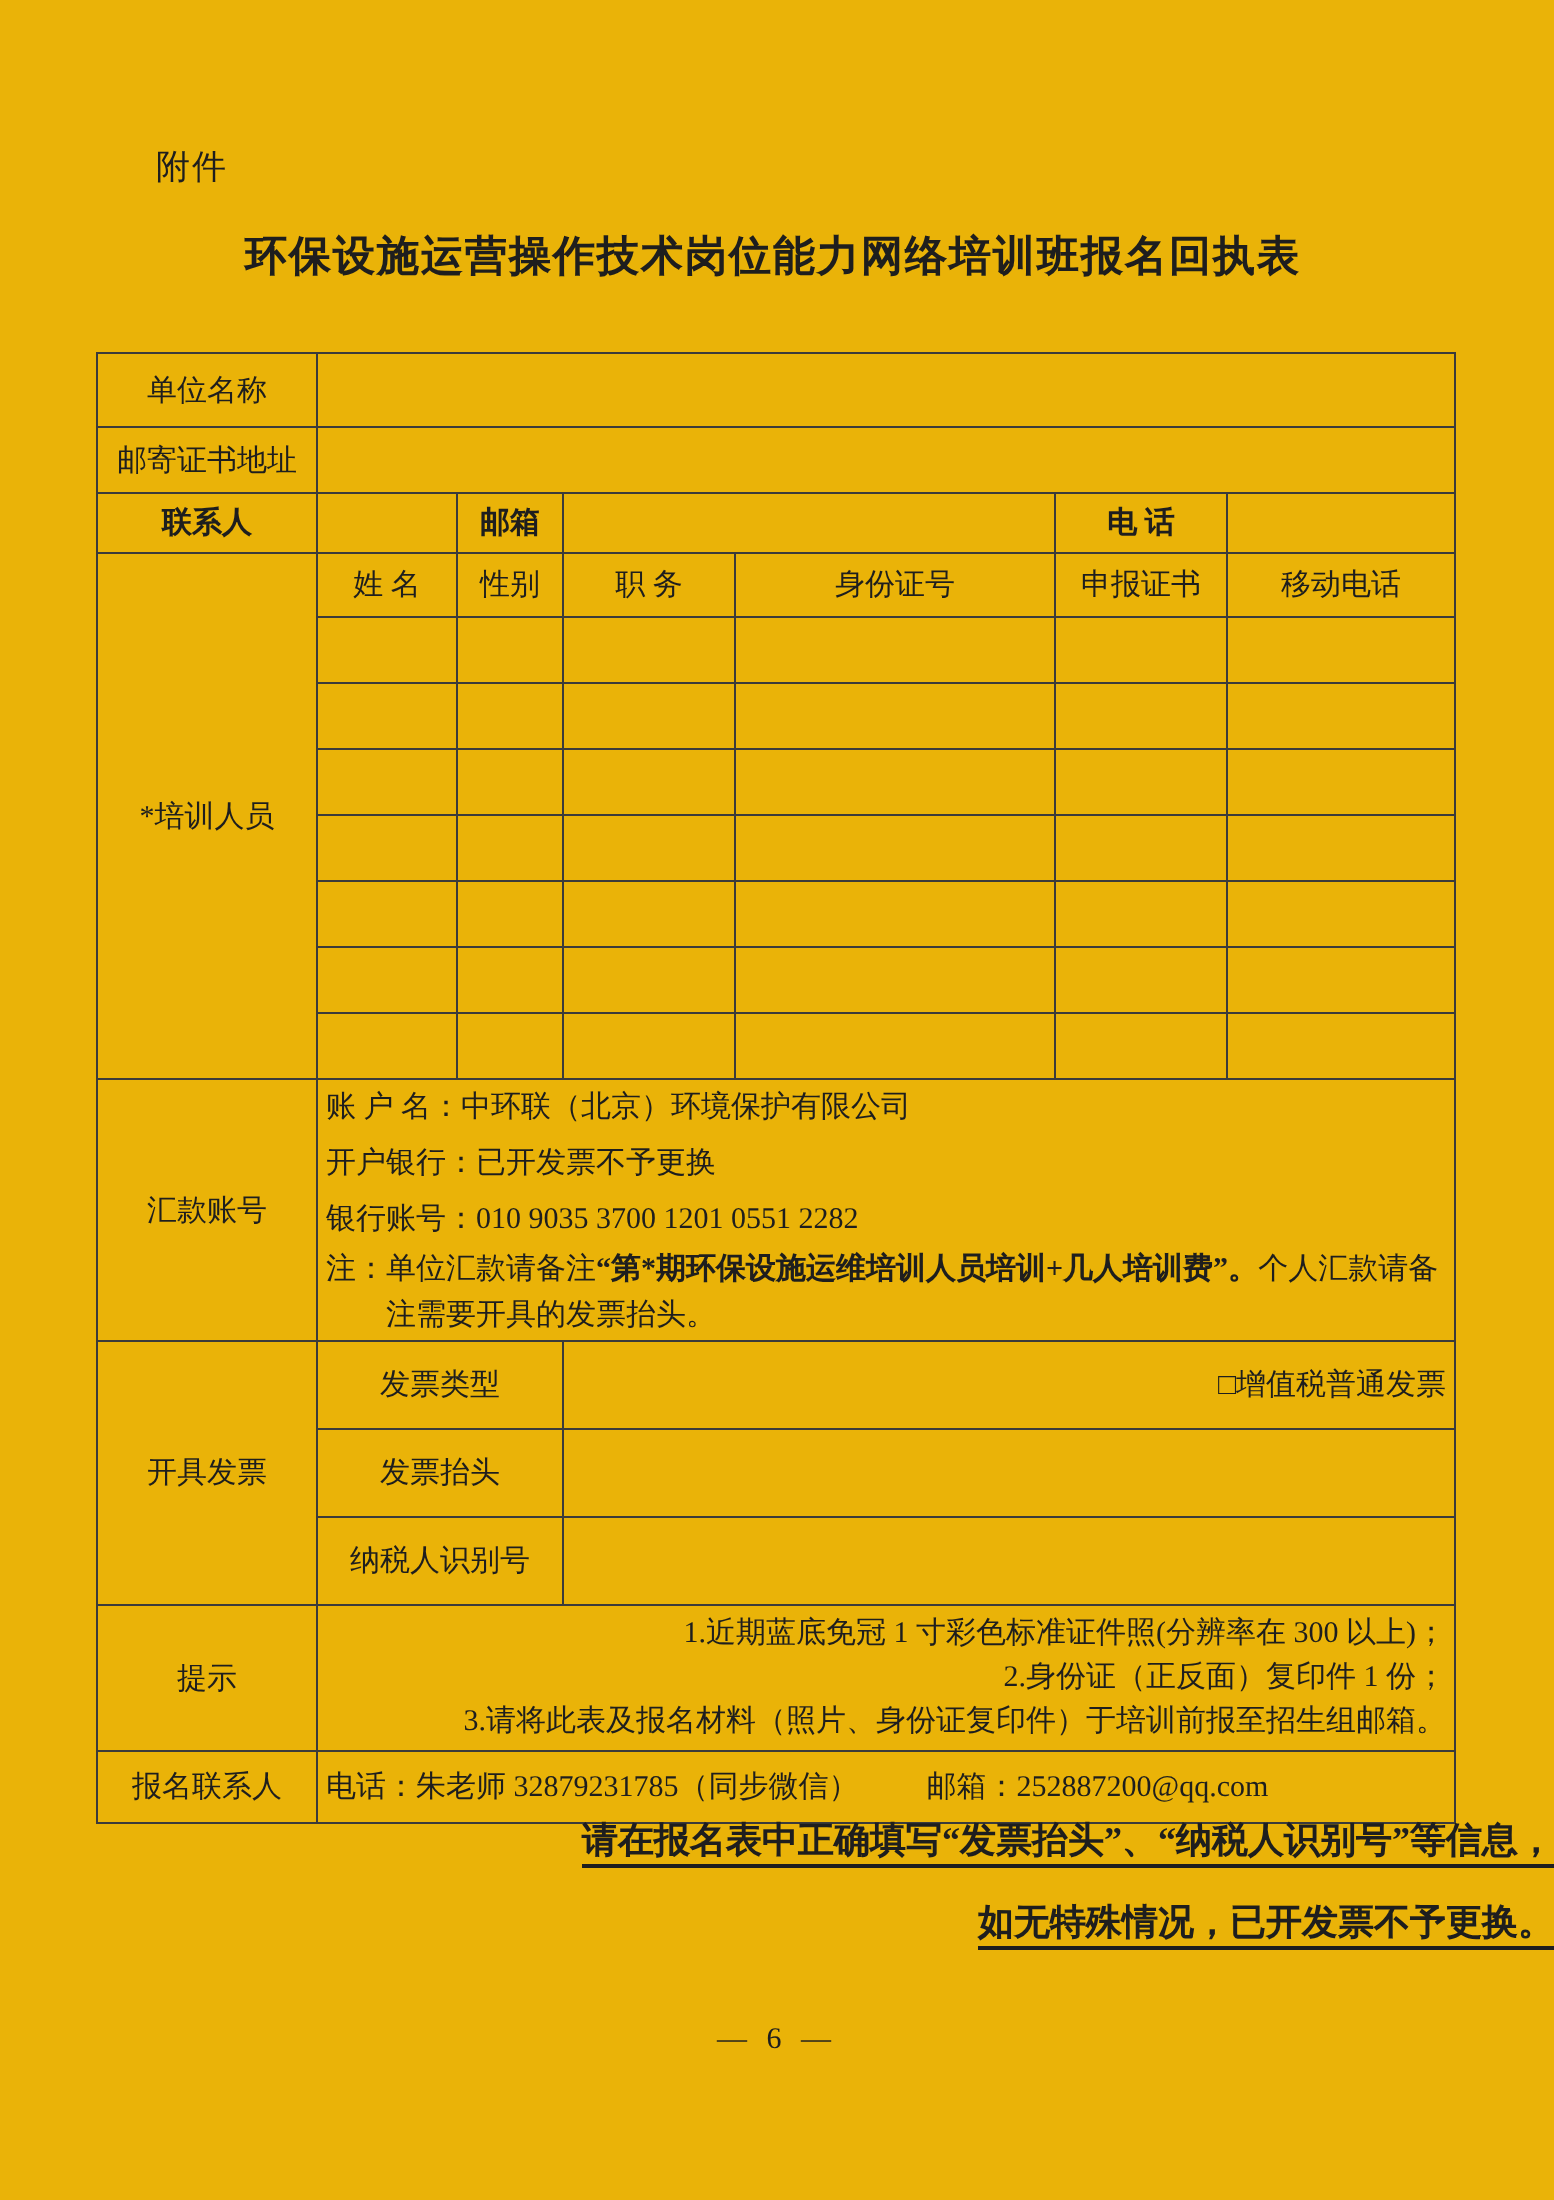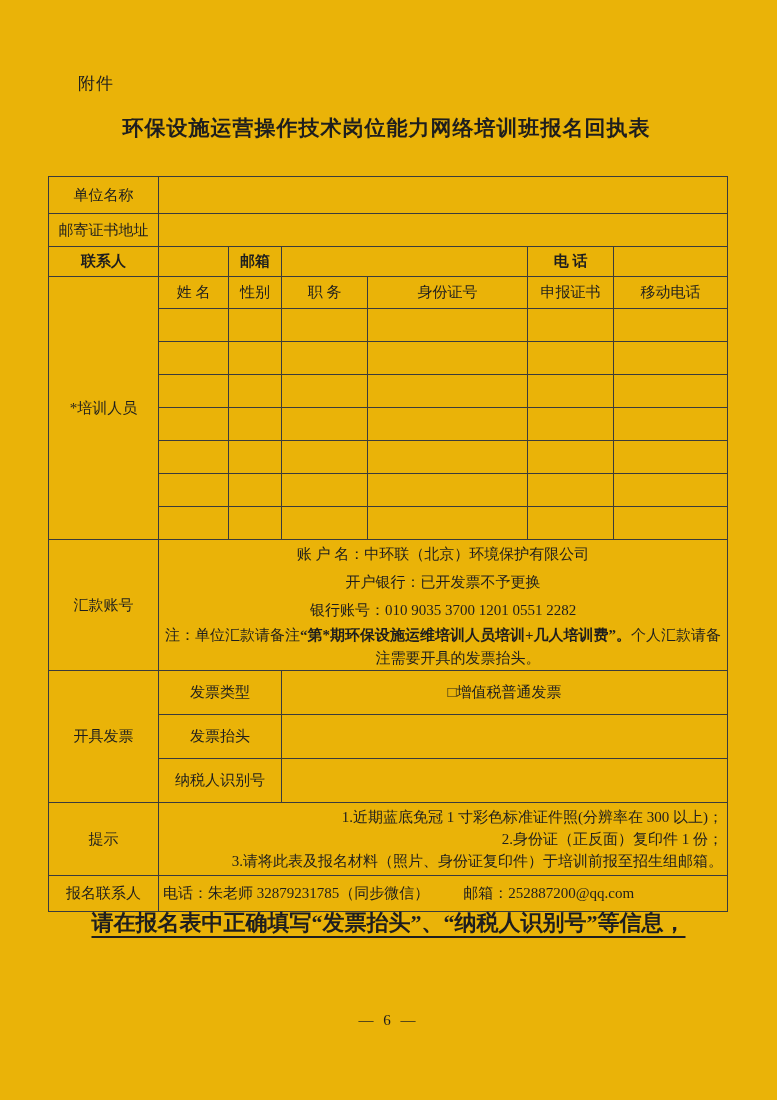--- a/index.html
+++ b/index.html
@@ -25,39 +25,39 @@
     width:679px;border-collapse:collapse;table-layout:fixed;margin-top:40px;
   }
   table.form td{
     border:1.5px solid #3b3b3b;
     font-size:15px;
     vertical-align:middle;
     padding:0 4px;
     overflow:hidden;
   }
   td.lbl{text-align:center;}
-  td.ctr{text-align:center;}
+  td.ctr{text-align:right;}
   .r-unit td{height:36px;}
   .r-mail td{height:32px;}
   .r-contact td{height:29px;font-weight:bold;}
   .r-thead td{height:31px;}
   .trainee-row td{height:32px;}
   .r-inv td{height:43px;}
   .r-rc td{height:35px;}
-  td.remit{padding:5px 8px 5px 8px;text-align:center;}
+  td.remit{padding:5px 8px 5px 8px;text-align:left;}
   td.remit p{margin:0;line-height:28px;}
   td.remit p.note{line-height:23px;padding-left:30px;text-indent:-30px;}
   td.remit p.note b{font-weight:bold;}
   td.tips-cell{padding:4px 8px;text-align:right;font-size:14.5px;height:72px;}
   td.tips-cell p{margin:0;line-height:22px;}
   td.rc-cell{text-align:left;padding:0 10px;}
   .rc-email{margin-left:34px;}
   .footer-line{
-    position:absolute;left:0;right:0;text-align:center;
-    font-weight:bold;font-size:22px;
+    position:absolute;left:0;right:0;text-align:right;
+    font-weight:bold;font-size:18px;
     text-decoration:underline;
     text-underline-offset:6px;
     text-decoration-thickness:1.5px;
   }
   .f1{top:908px;}
   .f2{top:949px;}
   .page-num{
     position:absolute;left:0;right:0;top:1012px;
     text-align:center;font-size:15px;letter-spacing:3px;
   }
@@ -203,15 +203,16 @@
       <tr class="r-rc">
         <td class="lbl">报名联系人</td>
         <td colspan="6" class="rc-cell">
           <span>电话：朱老师 32879231785（同步微信）</span><span class="rc-email">邮箱：252887200@qq.com</span>
         </td>
       </tr>
     </tbody>
   </table>
 
   <div class="footer-line f1">请在报名表中正确填写“发票抬头”、“纳税人识别号”等信息，</div>
+  <div class="footer-line f2">如无特殊情况，已开发票不予更换。</div>
   <div class="page-num">— 6 —</div>
 
 </div>
 
 </body></html>

